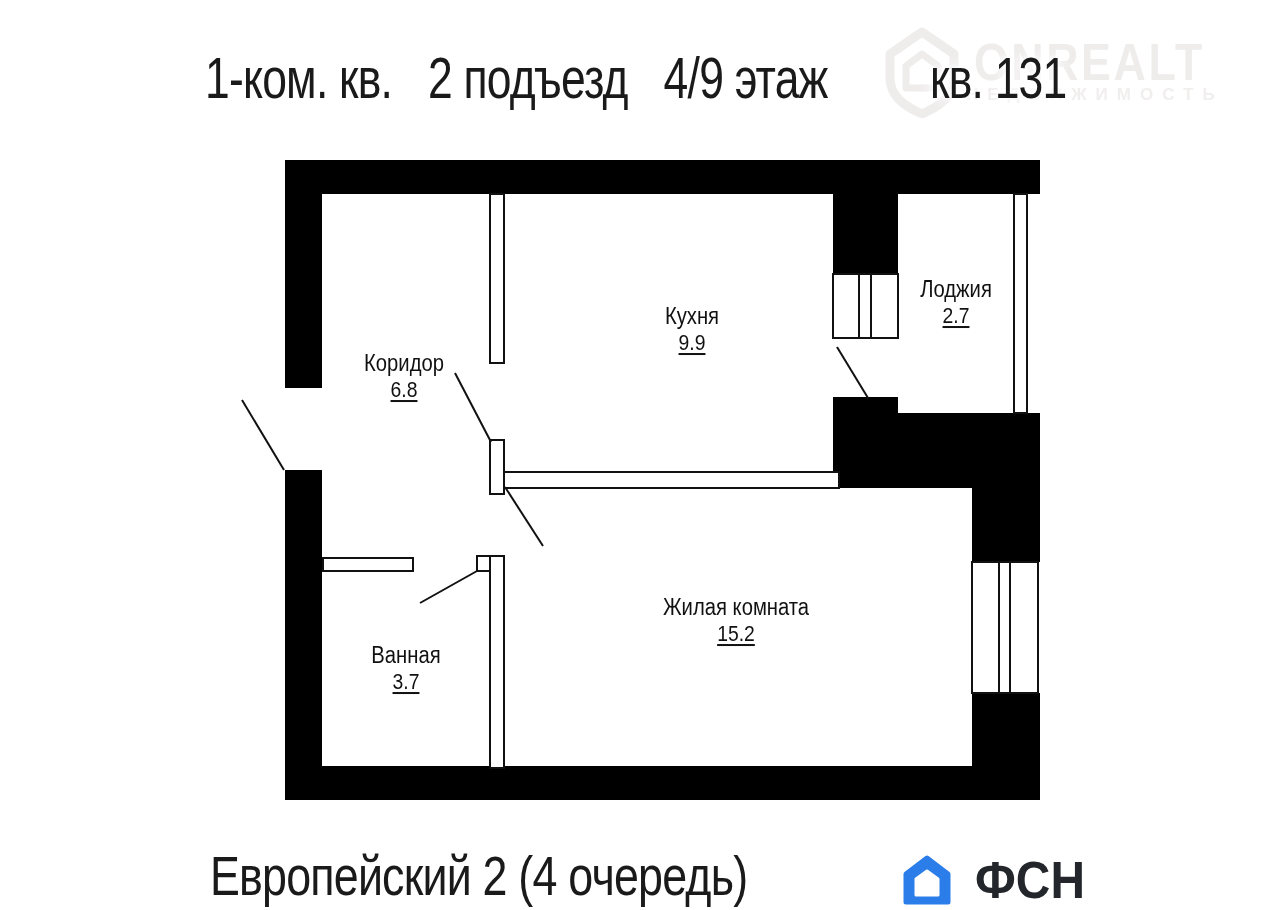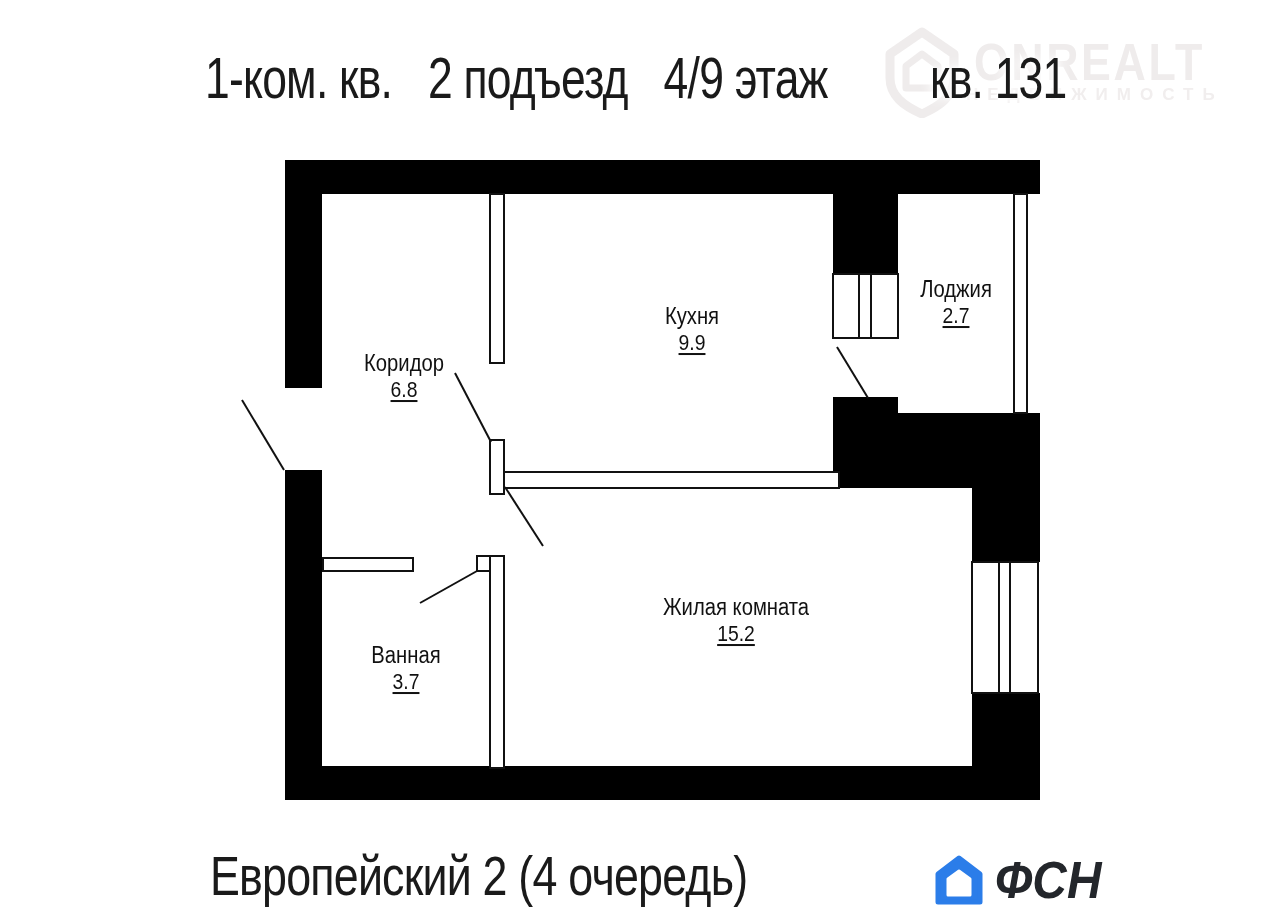--- a/index.html
+++ b/index.html
@@ -53,22 +53,22 @@
   }
 
   
   .footer-title {
     position:absolute; left:210px; top:848px;
     font-size:56px; line-height:1.0; letter-spacing:-1px;
     transform:scaleX(0.80); transform-origin:left top; white-space:nowrap;
     z-index:3;
   }
   .developer-logo {
-    position:absolute; left:935px; top:854px; z-index:3;
-    display:flex; align-items:center; gap:12px;font-style:italic;
+    position:absolute; left:903px; top:854px; z-index:3;
+    display:flex; align-items:center; gap:24px;
   }
   .developer-name {
     font-size:52px; font-weight:bold; line-height:1; color:#23262b;
     letter-spacing:0px; transform:scaleX(0.92); transform-origin:left center;
   }
 </style>
 </head>
 <body>
 
 <div id="app">

